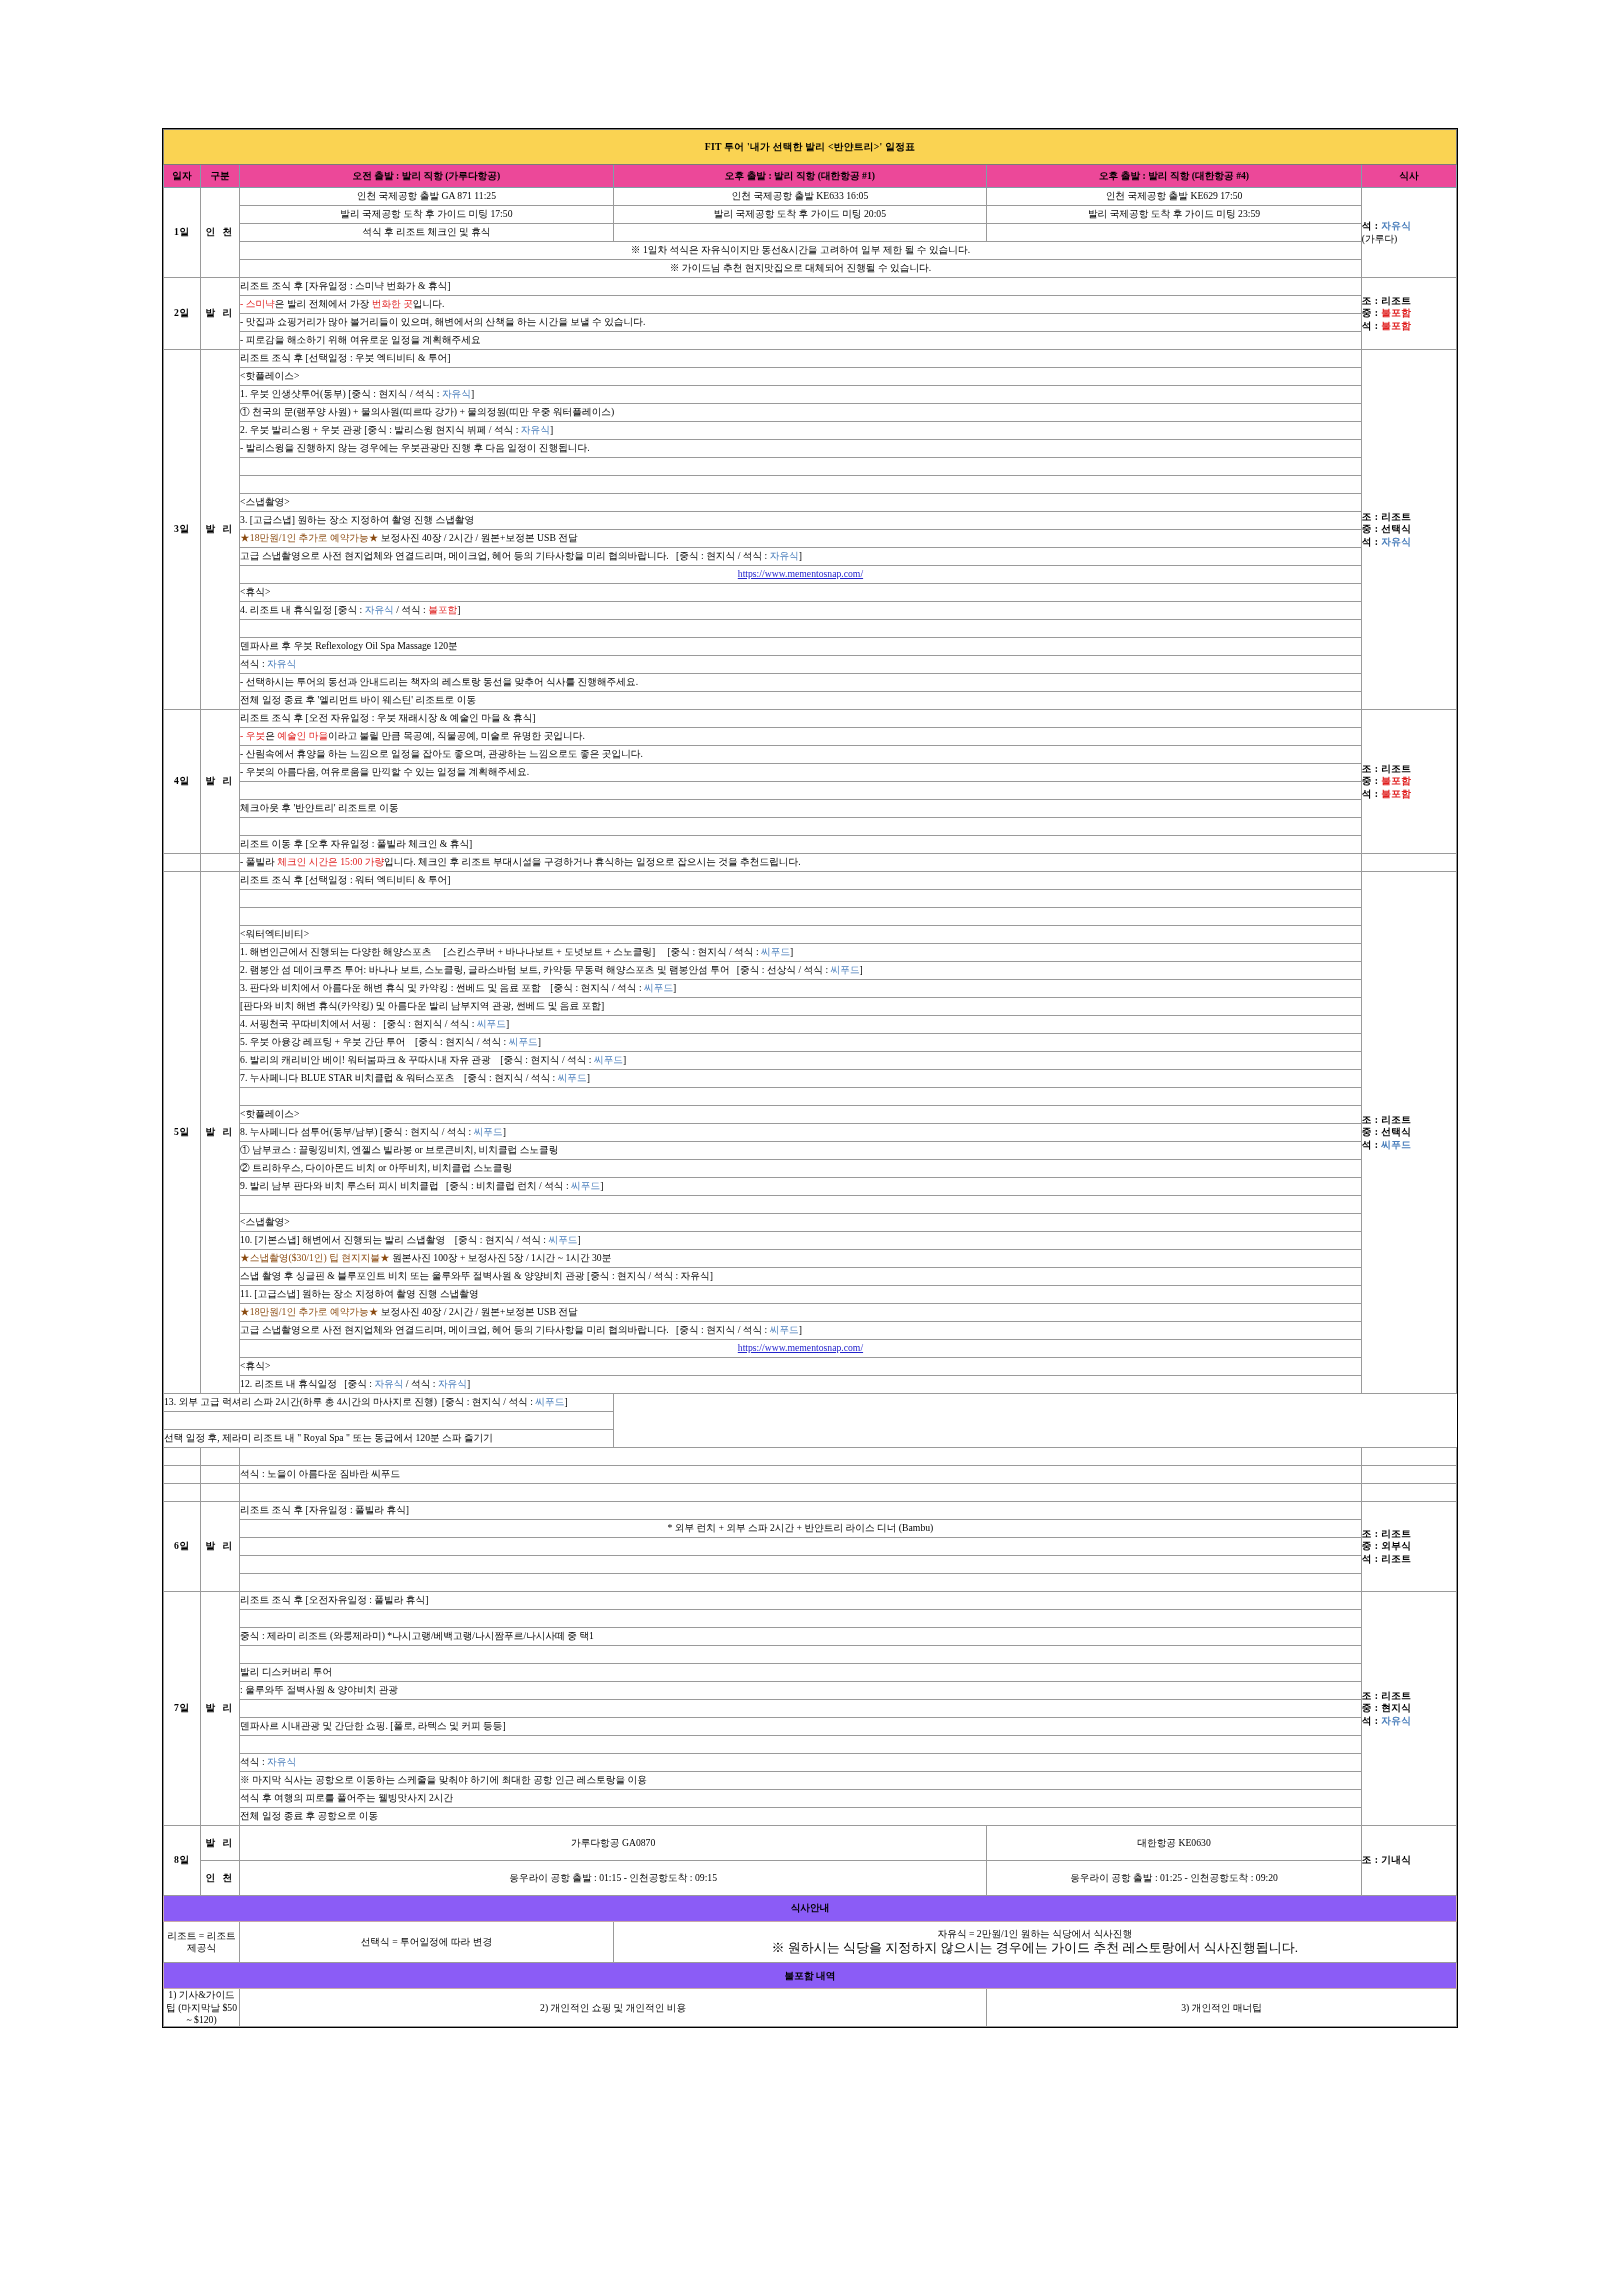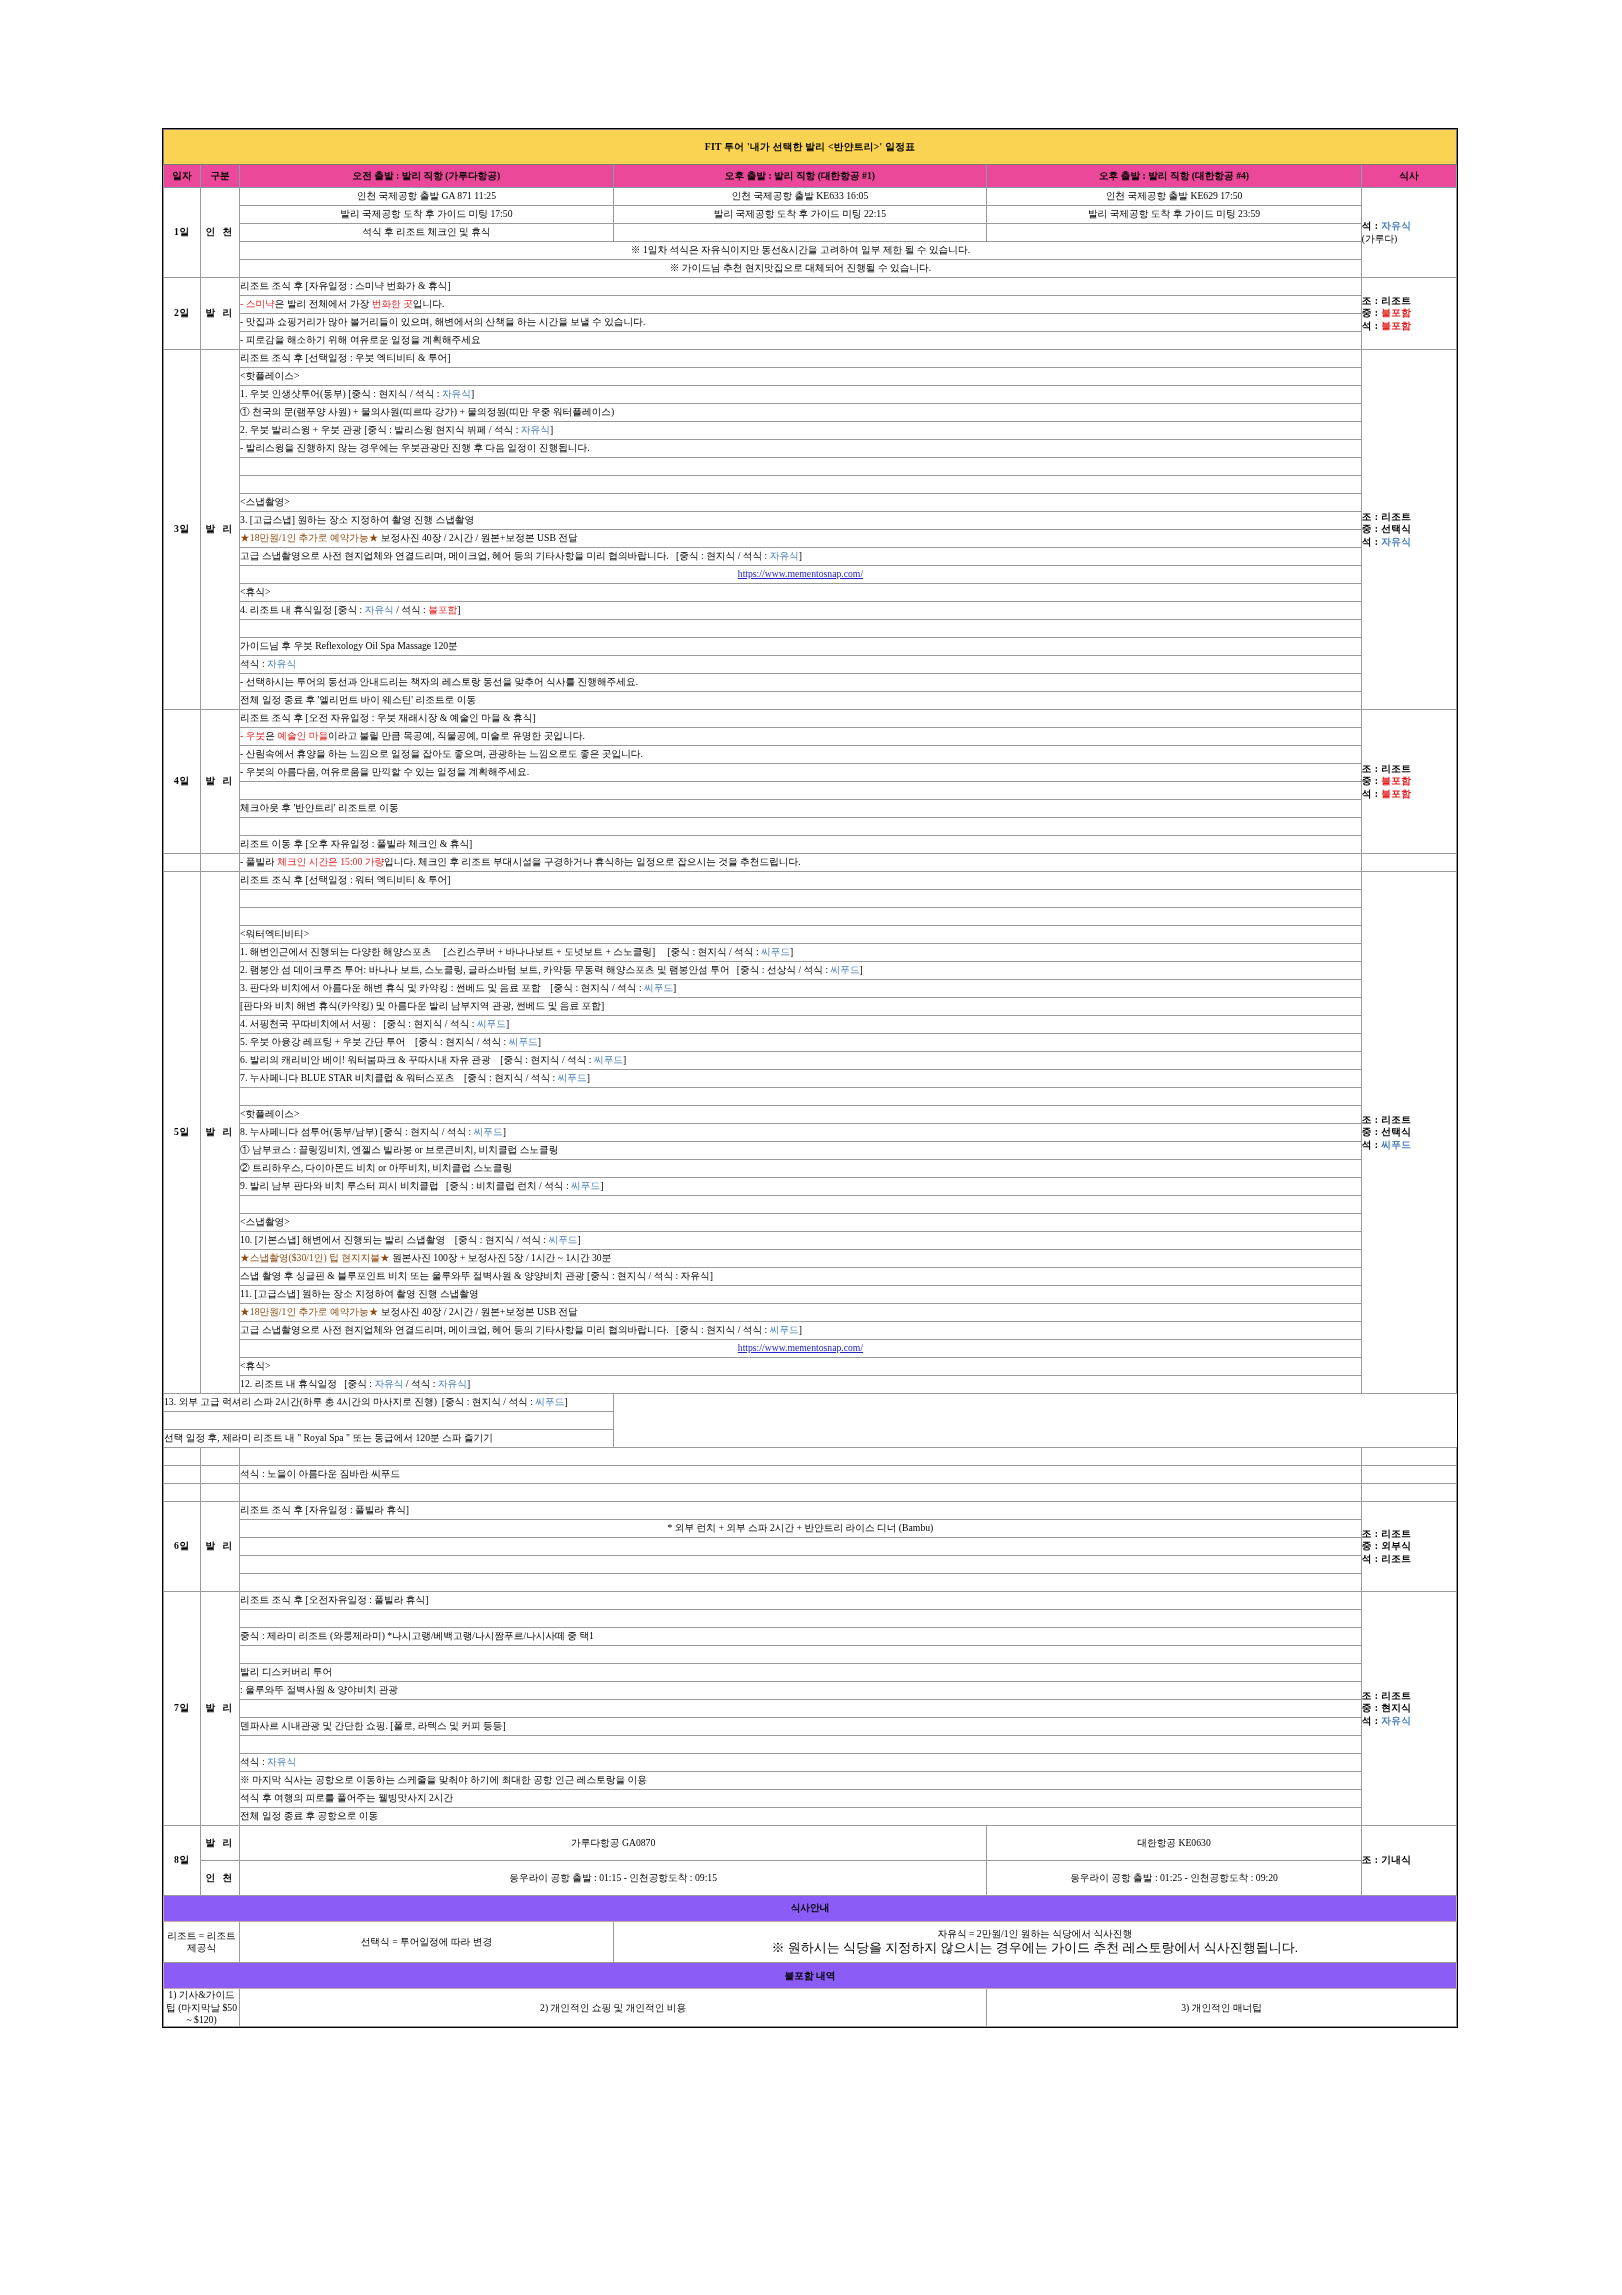--- a/index.html
+++ b/index.html
@@ -133,21 +133,21 @@
         <td class="line c">인천 국제공항 출발 GA 871 11:25</td>
         <td class="line c">인천 국제공항 출발 KE633 16:05</td>
         <td class="line c">인천 국제공항 출발 KE629 17:50</td>
         <td class="mealcell" rowspan="5">
           <span>석 : </span><span class="lblue">자유식</span>
           <div class="sub">(가루다)</div>
         </td>
       </tr>
       <tr class="r">
         <td class="line c">발리 국제공항 도착 후 가이드 미팅 17:50</td>
-        <td class="line c">발리 국제공항 도착 후 가이드 미팅 22:15</td>
+        <td class="line c">발리 국제공항 도착 후 가이드 미팅 20:05</td>
         <td class="line c">발리 국제공항 도착 후 가이드 미팅 23:59</td>
       </tr>
       <tr class="r">
         <td class="line c">석식 후 리조트 체크인 및 휴식</td>
         <td class="line c"></td>
         <td class="line c"></td>
       </tr>
       <tr class="r">
         <td class="line c" colspan="3">※ 1일차 석식은 자유식이지만 동선&amp;시간을 고려하여 일부 제한 될 수 있습니다.</td>
       </tr>
@@ -224,21 +224,21 @@
       <tr class="r">
         <td class="line l i1" colspan="3">&lt;휴식&gt;</td>
       </tr>
       <tr class="r">
         <td class="line l i2" colspan="3">4. 리조트 내 휴식일정  [중식 : <span class="lblue">자유식</span> / 석식 : <span class="red">불포함</span>]</td>
       </tr>
       <tr class="r">
             <td class="line" colspan="3">&nbsp;</td>
           </tr>
       <tr class="r">
-        <td class="line l" colspan="3">가이드님 후 우붓 Reflexology Oil Spa Massage 120분</td>
+        <td class="line l" colspan="3">덴파사르 후 우붓 Reflexology Oil Spa Massage 120분</td>
       </tr>
       <tr class="r">
         <td class="line l" colspan="3"><span>석식 : </span><span class="lblue">자유식</span></td>
       </tr>
       <tr class="r">
         <td class="line l i1" colspan="3">- 선택하시는 투어의 동선과 안내드리는 책자의 레스토랑 동선을 맞추어 식사를 진행해주세요.</td>
       </tr>
       <tr class="r">
         <td class="line l" colspan="3">전체 일정 종료 후 '엘리먼트 바이 웨스틴' 리조트로 이동</td>
       </tr>

